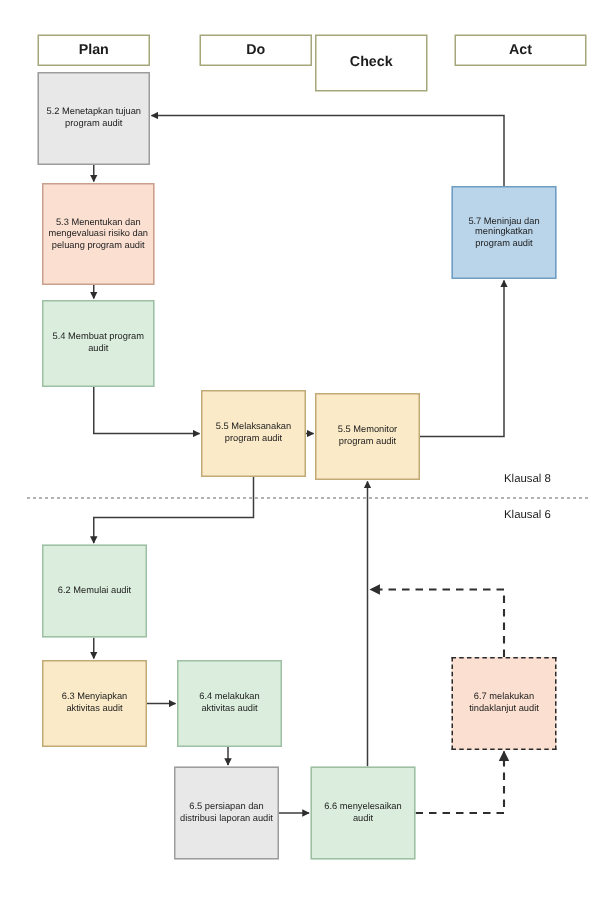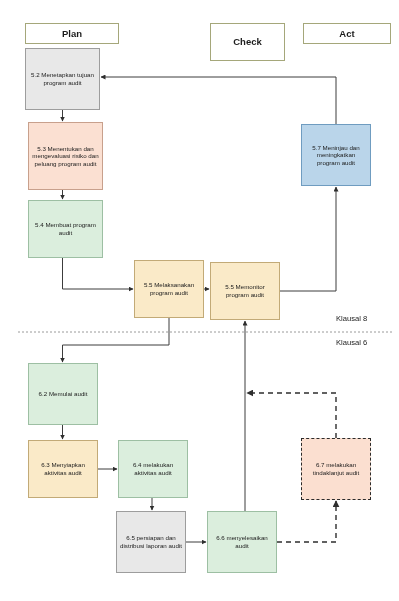--- a/index.html
+++ b/index.html
@@ -90,22 +90,25 @@
       <path d="M 186 542 L 206 542"></path>
       <path d="M 245 511 L 245 321"></path>
     </g>
     <g fill="none" stroke="#2e2e2e" stroke-width="1.4" stroke-dasharray="5,4" marker-end="url(#arrow)">
       <path d="M 277 542 L 336 542 L 336 501"></path>
       <path d="M 336 438 L 336 393 L 247 393"></path>
     </g>
     <line x1="18" y1="332" x2="392" y2="332" stroke="#9a9a9a" stroke-width="1" stroke-dasharray="2,2"></line>
   </svg>
 
-  <div class="node hdr" style="left:25px; top:23px; width:94px; height:21px;">
+  <div class="node hdr" style="left:25px; top:23px; width:75px; height:21px;">
     <span>Plan</span>
+  </div>
+  <div class="node hdr" style="left:133px; top:23px; width:75px; height:21px;">
+    <span>Do</span>
   </div>
   <div class="node hdr" style="left:210px; top:23px; width:75px; height:38px;">
     <span>Check</span>
   </div>
   <div class="node hdr" style="left:303px; top:23px; width:88px; height:21px;">
     <span>Act</span>
   </div>
 
   <div class="node proc gray" style="left:25px; top:48px; width:75px; height:62px;">
     <span>5.2 Menetapkan tujuan program audit</span>

